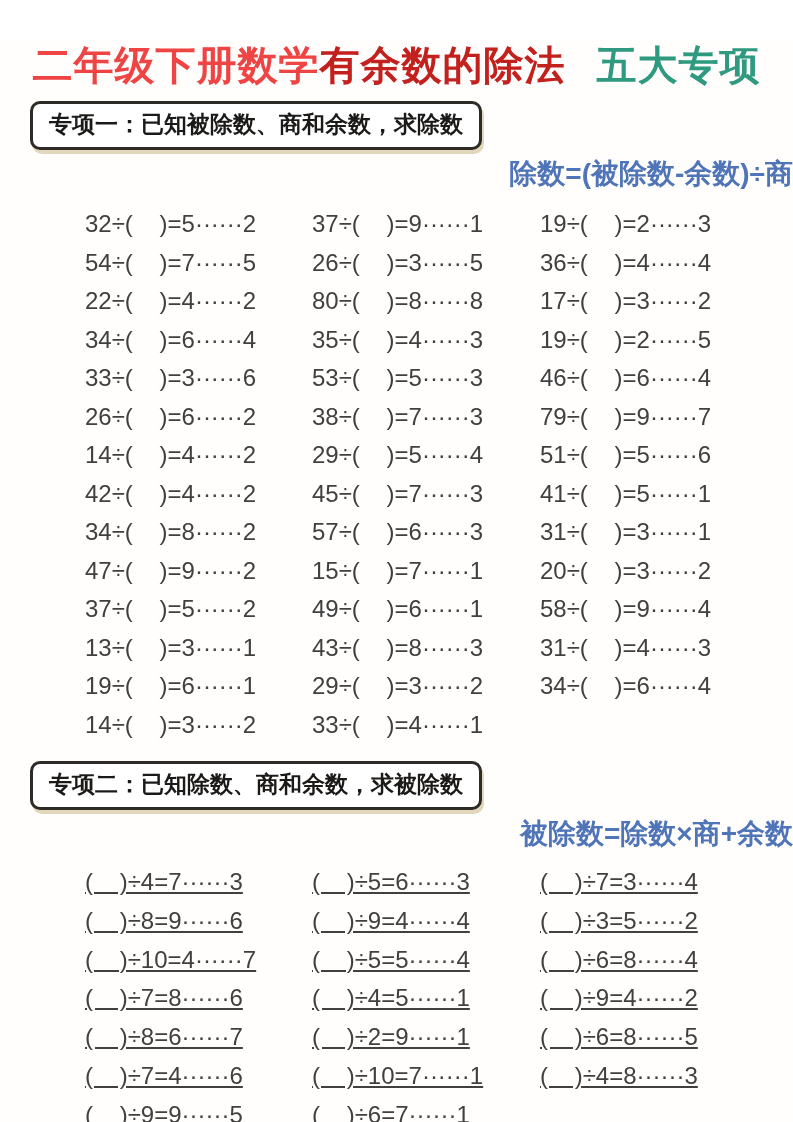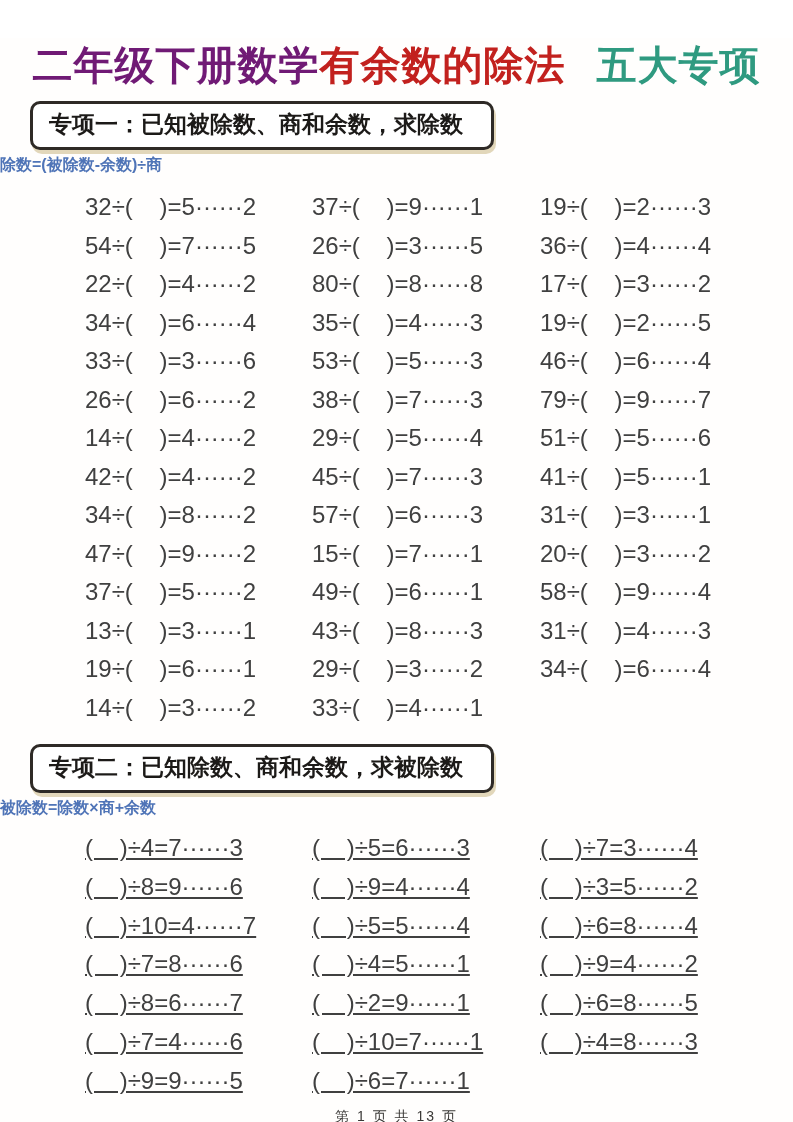--- a/index.html
+++ b/index.html
@@ -16,40 +16,40 @@
   }
   .title {
     margin-top: 38px;
     text-align: center;
     font-family: "Liberation Serif", "DejaVu Serif", serif;
     font-size: 40px;
     font-weight: 900;
     letter-spacing: 1px;
     white-space: nowrap;
   }
-  .t-black { color: #701a75; text-align: right; }
+  .t-black { color: #ef4444; text-align: right; }
   .t-red   { color: #c2211e; }
   .t-teal  { color: #2f9a80; margin-left: 31px; }
   .secbox {
     display: inline-block;
     margin: 8px 0 0 30px;
-    padding: 5px 28px 7px 16px;
+    padding: 5px 16px 7px 16px;
     border: 3px solid #2e2a26;
     border-radius: 10px;
     background: #ffffff;
     box-shadow: 2px 4px 0 #e2d7ba;
     font-size: 23px;
     font-weight: bold;
     color: #1c1a18;
     white-space: nowrap;
   }
   .formula {
     margin-top: 5px;
-    text-align: left;
-    font-size: 16px;
+    text-align: right;
+    font-size: 28px;
     font-weight: bold;
     color: #4f74b7;
   }
   .grid {
     display: grid;
     grid-template-columns: 227px 228px auto;
     margin-left: 85px;
     margin-right: 40px;
     color: #404040;
     font-size: 24px;

